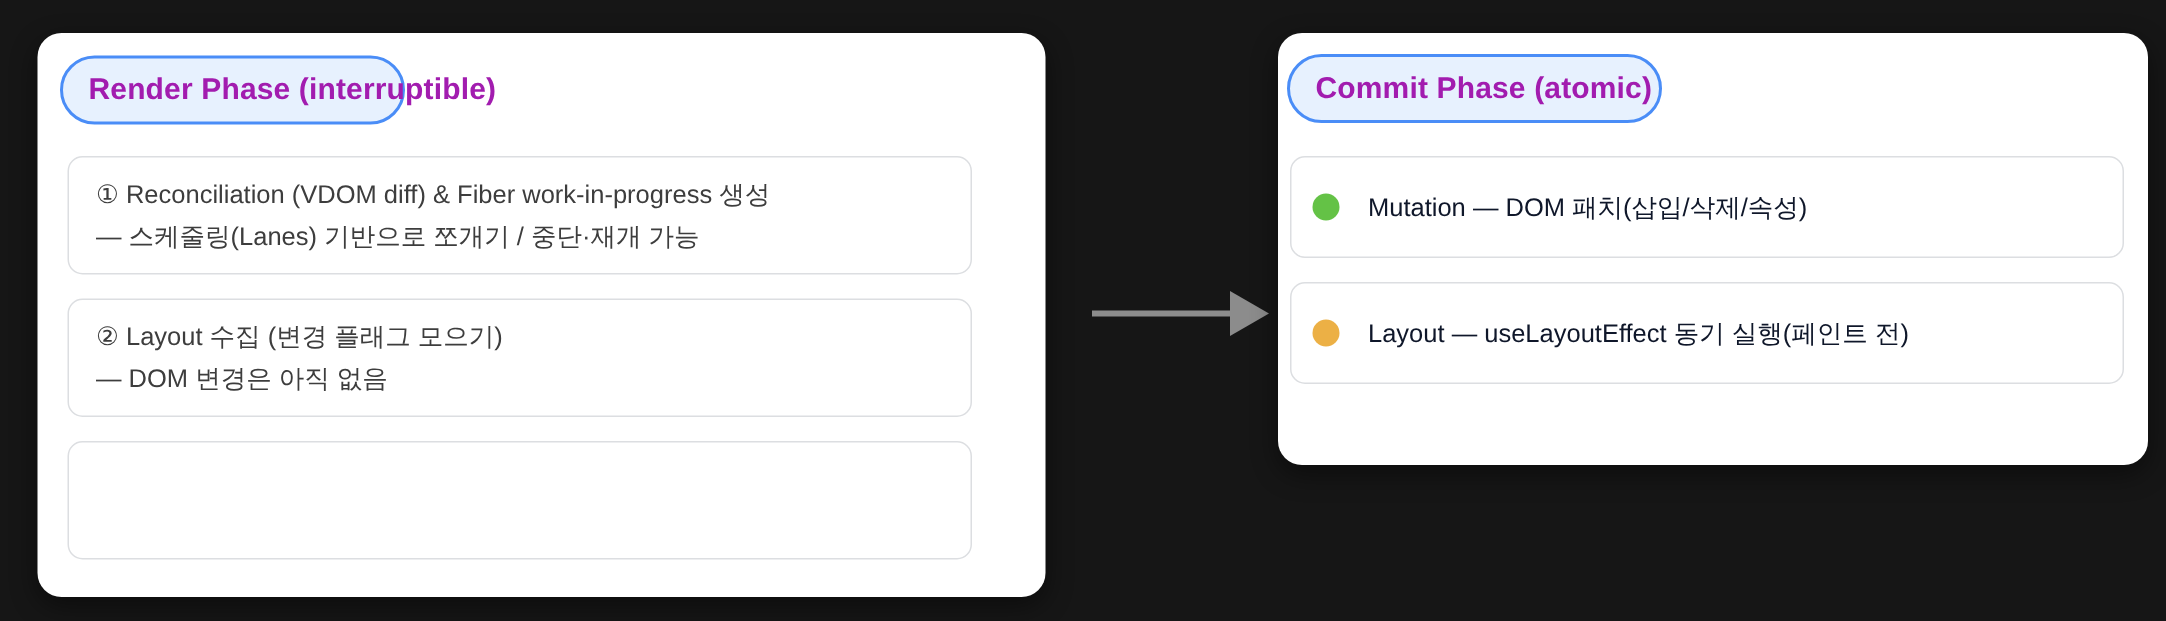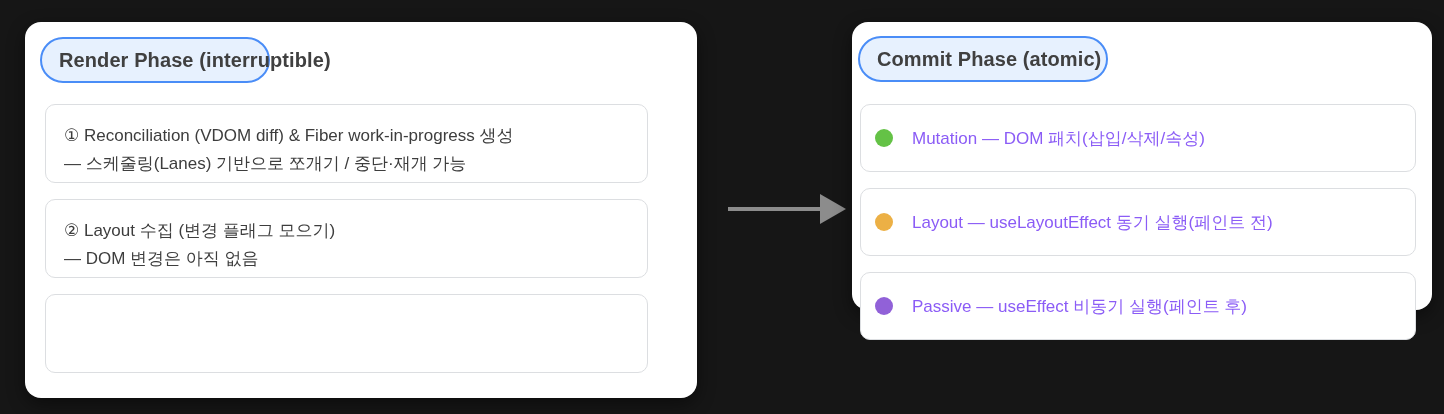--- a/index.html
+++ b/index.html
@@ -50,21 +50,21 @@
     margin: 15px 0 0 15px;
   }
   .panel-commit .title-pill {
     width: 250px;
     margin: 14px 0 0 6px;
   }
   .title-text {
     padding-left: 17px;
     font-size: 20px;
     font-weight: bold;
-    color: #404040;
+    color: #a21caf;
     letter-spacing: 0.1px;
   }
   .steps {
     display: flex;
     flex-direction: column;
     gap: 16px;
   }
   .panel-render .steps {
     margin: 21px 0 0 20px;
     width: 603px;
@@ -77,20 +77,21 @@
     box-sizing: border-box;
     border: 1px solid #dcdee1;
     border-radius: 10px;
     background: #ffffff;
   }
   .step-box.two-line {
     height: 79px;
     padding: 17px 18px;
     display: flex;
     flex-direction: column;
+    justify-content: center;
   }
   .step-line {
     font-size: 17px;
     line-height: 28px;
     color: #3d3d3d;
     white-space: nowrap;
   }
   .step-box.dot-row {
     height: 68px;
     display: flex;
@@ -99,21 +100,21 @@
   }
   .dot {
     width: 18px;
     height: 18px;
     border-radius: 50%;
     flex: 0 0 auto;
     margin-right: 19px;
   }
   .dot-label {
     font-size: 17px;
-    color: #8b5cf6;
+    color: #0f172a;
     white-space: nowrap;
   }
   .arrow {
     position: absolute;
     left: 728px;
     top: 194px;
     height: 30px;
     display: flex;
     align-items: center;
   }
@@ -164,20 +165,16 @@
     </div>
     <div class="steps">
       <div class="step-box dot-row">
         <span class="dot" style="background-color: rgb(100, 194, 70);"></span>
         <span class="dot-label">Mutation — DOM 패치(삽입/삭제/속성)</span>
       </div>
       <div class="step-box dot-row">
         <span class="dot" style="background-color: rgb(236, 176, 69);"></span>
         <span class="dot-label">Layout — useLayoutEffect 동기 실행(페인트 전)</span>
       </div>
-      <div class="step-box dot-row">
-        <span class="dot" style="background-color: rgb(145, 97, 216);"></span>
-        <span class="dot-label">Passive — useEffect 비동기 실행(페인트 후)</span>
-      </div>
     </div>
   </section>
 
 </div>
 
 </body></html>

